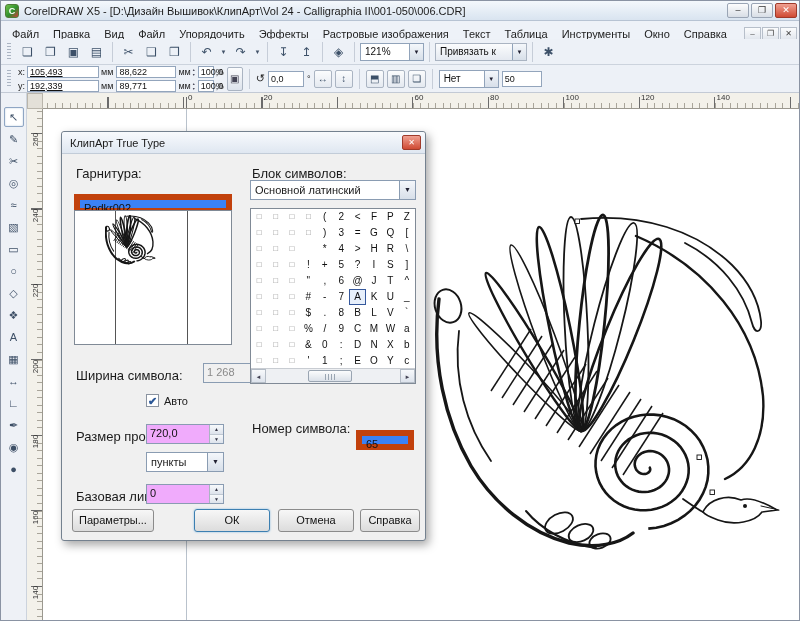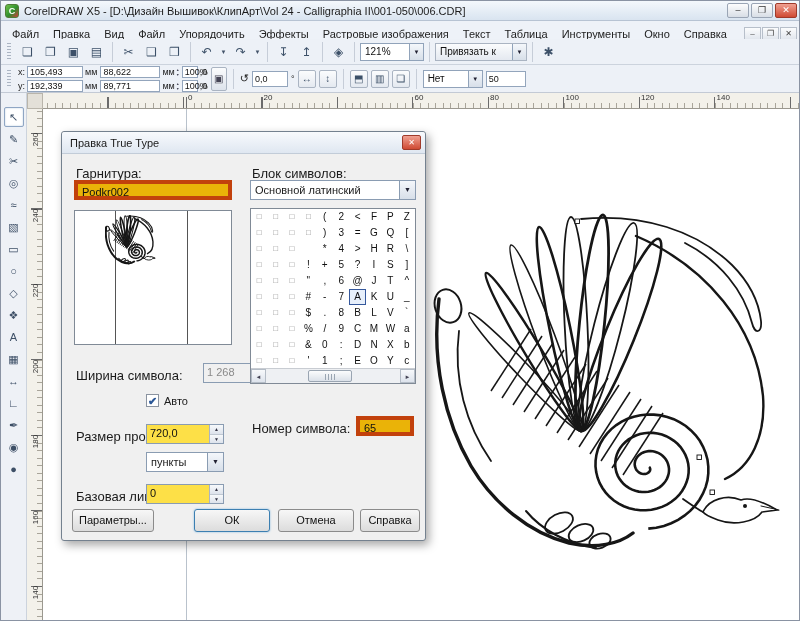--- a/index.html
+++ b/index.html
@@ -43,21 +43,21 @@
   .combo .cbtn{width:14px;height:100%;background:linear-gradient(#f4f7fb,#d7dfe9);
     border-left:1px solid #91a3ba;font-size:6px;line-height:16px;text-align:center;color:#223;}
 
   .propbar{position:absolute;left:0;top:64px;width:800px;height:28px;background:#edf1f7;
     border-bottom:1px solid #c3cad5;display:flex;align-items:center;font-size:9px;color:#222;
     padding-left:6px;gap:3px;overflow:hidden;}
   .stack{display:flex;flex-direction:column;gap:2px;}
   .prow{display:flex;align-items:center;gap:2px;height:12px;}
   .fld{background:#fff;border:1px solid #93a5bc;height:12px;line-height:10px;font-size:9px;
     padding:0 2px;color:#111;}
-  .w56{width:56px;} .w60{width:60px;} .w34{width:16px;text-align:right;} .w36{width:36px;}
+  .w56{width:72px;text-decoration:underline;} .w60{width:60px;} .w34{width:16px;text-align:right;} .w36{width:36px;}
   .unit{font-size:9px;color:#222;}
   .mini-spin{display:flex;flex-direction:column;font-size:4px;line-height:5px;color:#445;}
   .lockbtn{width:16px;height:24px;border:1px solid #aab4c2;border-radius:2px;
     background:linear-gradient(#fbfcfd,#dde3ec);text-align:center;line-height:22px;font-size:10px;color:#445;}
   .pico{width:18px;height:18px;border:1px solid #aab4c2;border-radius:2px;text-align:center;
     line-height:16px;font-size:10px;color:#3c5068;background:linear-gradient(#fbfcfd,#e4e9f0);}
   .edge-fld{width:40px;}
 
   
   .corner{position:absolute;left:26px;top:92px;width:16px;height:16px;background:#e3e0d8;
@@ -91,27 +91,27 @@
   
   .dialog{position:absolute;left:60px;top:130px;width:365px;height:410px;background:#f0f0f0;
     border:1px solid #74818f;border-radius:3px;box-shadow:3px 4px 10px rgba(0,0,0,.35);z-index:50;
     font-size:11px;color:#1a1a1a;}
   .dlg-title{height:22px;background:linear-gradient(#f8fafd,#dfe7f1);border-bottom:1px solid #c2ccd8;
     border-radius:3px 3px 0 0;display:flex;align-items:center;padding:0 4px 0 8px;font-size:11px;}
   .dlg-title .t{flex:1;}
   .dlg-close{width:19px;height:15px;background:linear-gradient(#f0a091,#cf4a33);color:#fff;
     border:1px solid #9f3a2a;border-radius:2px;font-size:8px;line-height:13px;text-align:center;}
   .dlbl{position:absolute;font-size:13px;color:#1a1a1a;white-space:nowrap;}
-  .dinput{position:absolute;background:#eab308;border:4px solid #c2410c;height:20px;font-size:11px;
-    padding:2px 4px;color:#111;}
+  .dinput{position:absolute;background:#3b82f6;border:6px solid #c2410c;height:20px;font-size:11px;
+    padding:2px 4px;color:#111;margin-top:14px;}
   .preview-box{position:absolute;left:12px;top:78px;width:158px;height:135px;background:#fff;
     border:1px solid #808a96;}
   .pv-line{position:absolute;top:0;width:1px;height:100%;background:#555;}
   .preview-glyph{position:absolute;left:30px;top:4px;}
-  .spinner{position:absolute;height:20px;display:flex;background:#fde047;border:1px solid #8a9cb2;}
+  .spinner{position:absolute;height:20px;display:flex;background:#f0abfc;border:1px solid #8a9cb2;}
   .spinner .sval{flex:1;font-size:11px;padding:2px 3px;color:#111;}
   .spinner.disabled{background:#f0f0f0;}
   .spinner.disabled .sval{color:#8a8a8a;}
   .spinbtns{width:14px;display:flex;flex-direction:column;border-left:1px solid #aab4c2;}
   .spinbtns div{flex:1;font-size:5px;line-height:8px;text-align:center;color:#334;
     background:linear-gradient(#f7f9fb,#dde3ec);}
   .spinbtns div + div{border-top:1px solid #c0c8d2;}
   .dcombo{position:absolute;height:20px;background:#fff;border:1px solid #8a9cb2;display:flex;
     align-items:center;font-size:11px;}
   .dcombo .cval{flex:1;padding:0 4px;white-space:nowrap;overflow:hidden;}
@@ -360,21 +360,21 @@
       <g id="node-markers">
           <rect x="144" y="8" width="4.5" height="4.5" fill="#fff" stroke="#111" stroke-width="0.9"></rect>
           <rect x="266" y="244" width="4.5" height="4.5" fill="#fff" stroke="#111" stroke-width="0.9"></rect>
           <rect x="279" y="279" width="4.5" height="4.5" fill="#fff" stroke="#111" stroke-width="0.9"></rect>
         </g>
     </svg>
   </div>
 
   <div class="dialog">
     <div class="dlg-title">
-      <span class="t">Правка True Type</span>
+      <span class="t">КлипАрт True Type</span>
       <span class="dlg-close">✕</span>
     </div>
 
     <div class="dlbl" style="left:14px;top:34px;">Гарнитура:</div>
     <div class="dinput" style="left:12px;top:48px;width:158px;">Podkr002</div>
 
     <div class="preview-box">
       <div class="pv-line" style="left:40px;"></div>
       <div class="pv-line" style="left:112px;"></div>
       <svg class="preview-glyph" width="52" height="52" viewBox="0 0 360 360">

